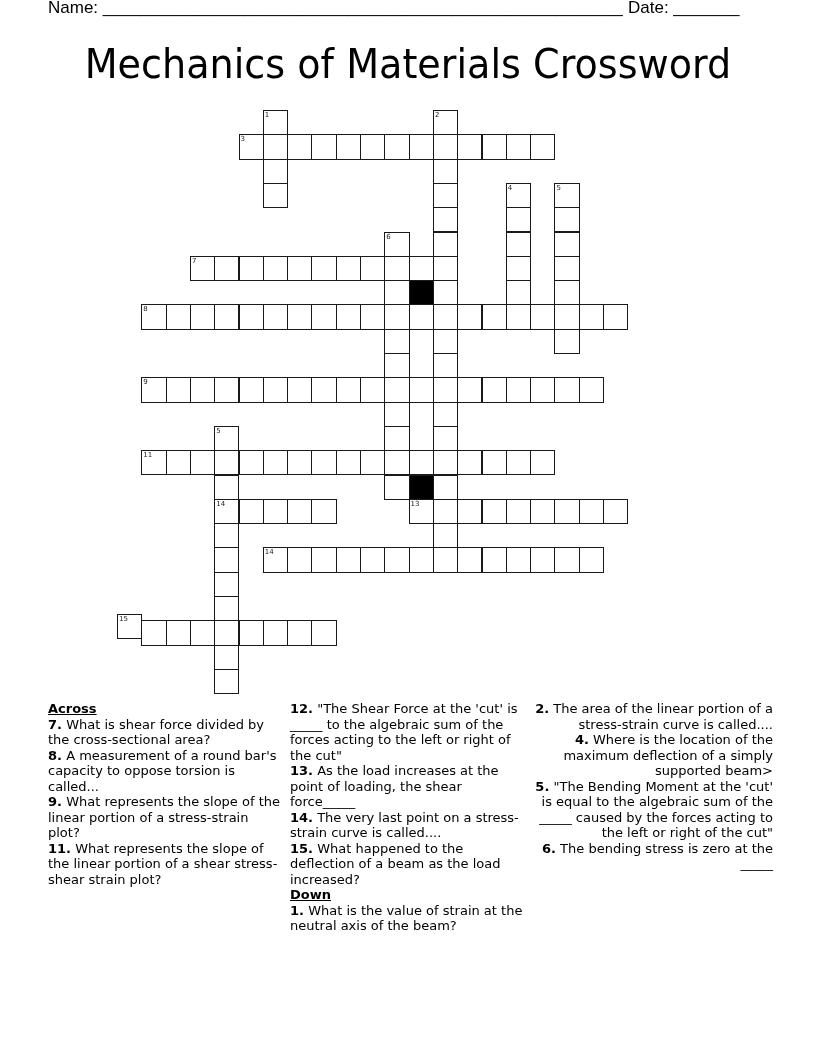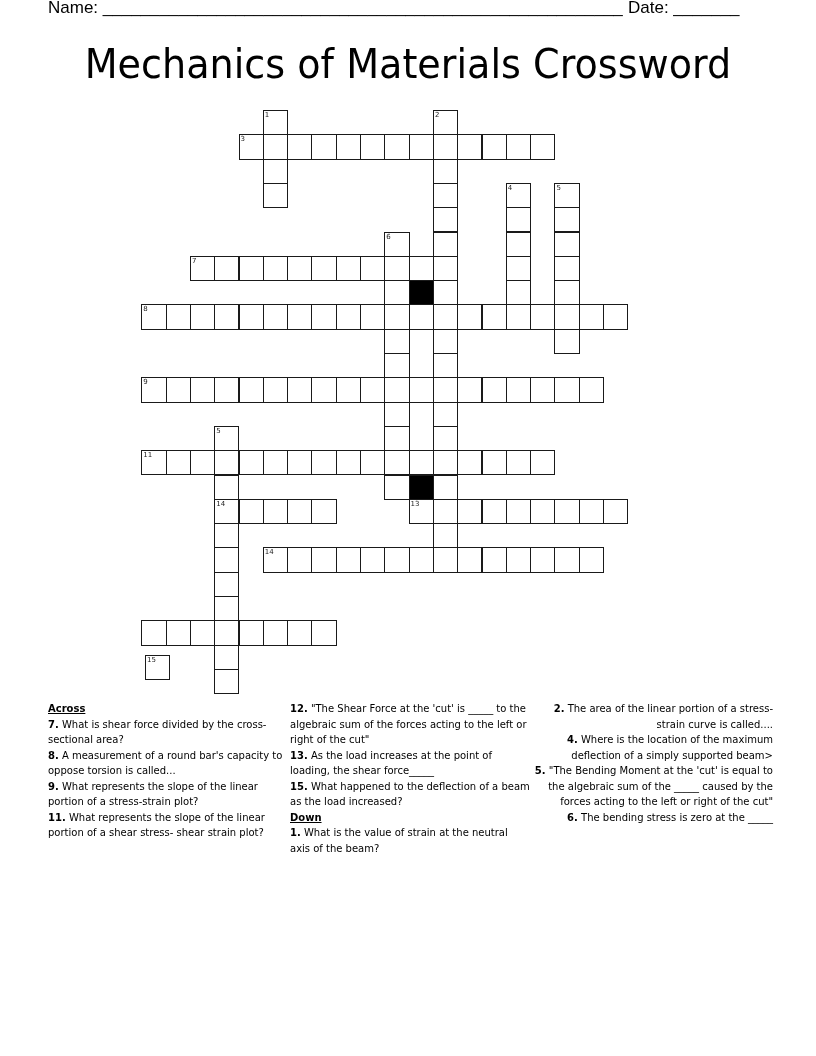--- a/index.html
+++ b/index.html
@@ -7,21 +7,21 @@
     .hdr { position: absolute; top: -2px; font-family: "Liberation Sans", sans-serif; font-size: 17px; }
     .hdr-name { left: 48px; }
     .hdr-date { left: 628px; }
     .title { position: absolute; top: 40px; left: 0; width: 816px; text-align: center;
              font-family: "DejaVu Sans", sans-serif; font-size: 41px; font-weight: normal; letter-spacing: 0px; transform: scaleX(0.93); }
     .grid { position: absolute; left: 0; top: 0; width: 816px; height: 700px; }
     .cell { position: absolute; box-sizing: border-box; width: 25.3px; height: 25.3px;
             border: 1.3px solid #1a1a1a; background: #fff; }
     .cell.black { background: #000; }
     .num { position: absolute; left: 1px; top: 0px; font-family: "DejaVu Sans", sans-serif; font-size: 7px; line-height: 8px; color: #222; }
-    .clues { position: absolute; top: 701px; font-family: "DejaVu Sans", sans-serif; font-size: 10px; line-height: 15.5px; }
+    .clues { position: absolute; top: 701px; font-family: "DejaVu Sans", sans-serif; font-size: 13px; line-height: 15.5px; }
     .col1 { left: 48px; width: 235px; }
     .col2 { left: 290px; width: 240px; }
     .col3 { left: 533px; width: 240px; text-align: right; }
     .sec { font-weight: bold; text-decoration: underline; display: block; }
     .clue { display: block; }
     .clue b { font-weight: bold; }
   </style>
 </head>
 <body>
 
@@ -201,21 +201,21 @@
     <div class="cell" style="left: 335.7px; top: 547.4px;"></div>
     <div class="cell" style="left: 360px; top: 547.4px;"></div>
     <div class="cell" style="left: 384.3px; top: 547.4px;"></div>
     <div class="cell" style="left: 408.6px; top: 547.4px;"></div>
     <div class="cell" style="left: 457.2px; top: 547.4px;"></div>
     <div class="cell" style="left: 481.5px; top: 547.4px;"></div>
     <div class="cell" style="left: 505.8px; top: 547.4px;"></div>
     <div class="cell" style="left: 530.1px; top: 547.4px;"></div>
     <div class="cell" style="left: 554.4px; top: 547.4px;"></div>
     <div class="cell" style="left: 578.7px; top: 547.4px;"></div>
-    <div class="cell" style="left: 117px; top: 655px; margin-left: 28px;">
+    <div class="cell" style="left: 117px; top: 614px;">
       <span class="num">15</span>
     </div>
     <div class="cell" style="left: 141.3px; top: 620.3px;"></div>
     <div class="cell" style="left: 165.6px; top: 620.3px;"></div>
     <div class="cell" style="left: 189.9px; top: 620.3px;"></div>
     <div class="cell" style="left: 238.5px; top: 620.3px;"></div>
     <div class="cell" style="left: 262.8px; top: 620.3px;"></div>
     <div class="cell" style="left: 287.1px; top: 620.3px;"></div>
     <div class="cell" style="left: 311.4px; top: 620.3px;"></div>
     <div class="cell black" style="left: 408.6px; top: 280.1px;"></div>
@@ -226,20 +226,21 @@
   <span class="sec">Across</span>
   <span class="clue"><b>7.</b> <span>What is shear force divided by the cross-sectional area?</span></span>
   <span class="clue"><b>8.</b> <span>A measurement of a round bar's capacity to oppose torsion is called...</span></span>
   <span class="clue"><b>9.</b> <span>What represents the slope of the linear portion of a stress-strain plot?</span></span>
   <span class="clue"><b>11.</b> <span>What represents the slope of the linear portion of a shear stress- shear strain plot?</span></span>
 </div>
 
 <div class="clues col2">
   <span class="clue"><b>12.</b> <span>"The Shear Force at the 'cut' is _____ to the algebraic sum of the forces acting to the left or right of the cut"</span></span>
   <span class="clue"><b>13.</b> <span>As the load increases at the point of loading, the shear force_____</span></span>
+  <span class="clue"><b>14.</b> <span>The very last point on a stress-strain curve is called....</span></span>
   <span class="clue"><b>15.</b> <span>What happened to the deflection of a beam as the load increased?</span></span>
   <span class="sec">Down</span>
   <span class="clue"><b>1.</b> <span>What is the value of strain at the neutral axis of the beam?</span></span>
 </div>
 
 <div class="clues col3">
   <span class="clue"><b>2.</b> <span>The area of the linear portion of a stress-strain curve is called....</span></span>
   <span class="clue"><b>4.</b> <span>Where is the location of the maximum deflection of a simply supported beam&gt;</span></span>
   <span class="clue"><b>5.</b> <span>"The Bending Moment at the 'cut' is equal to the algebraic sum of the _____ caused by the forces acting to the left or right of the cut"</span></span>
   <span class="clue"><b>6.</b> <span>The bending stress is zero at the _____</span></span>

